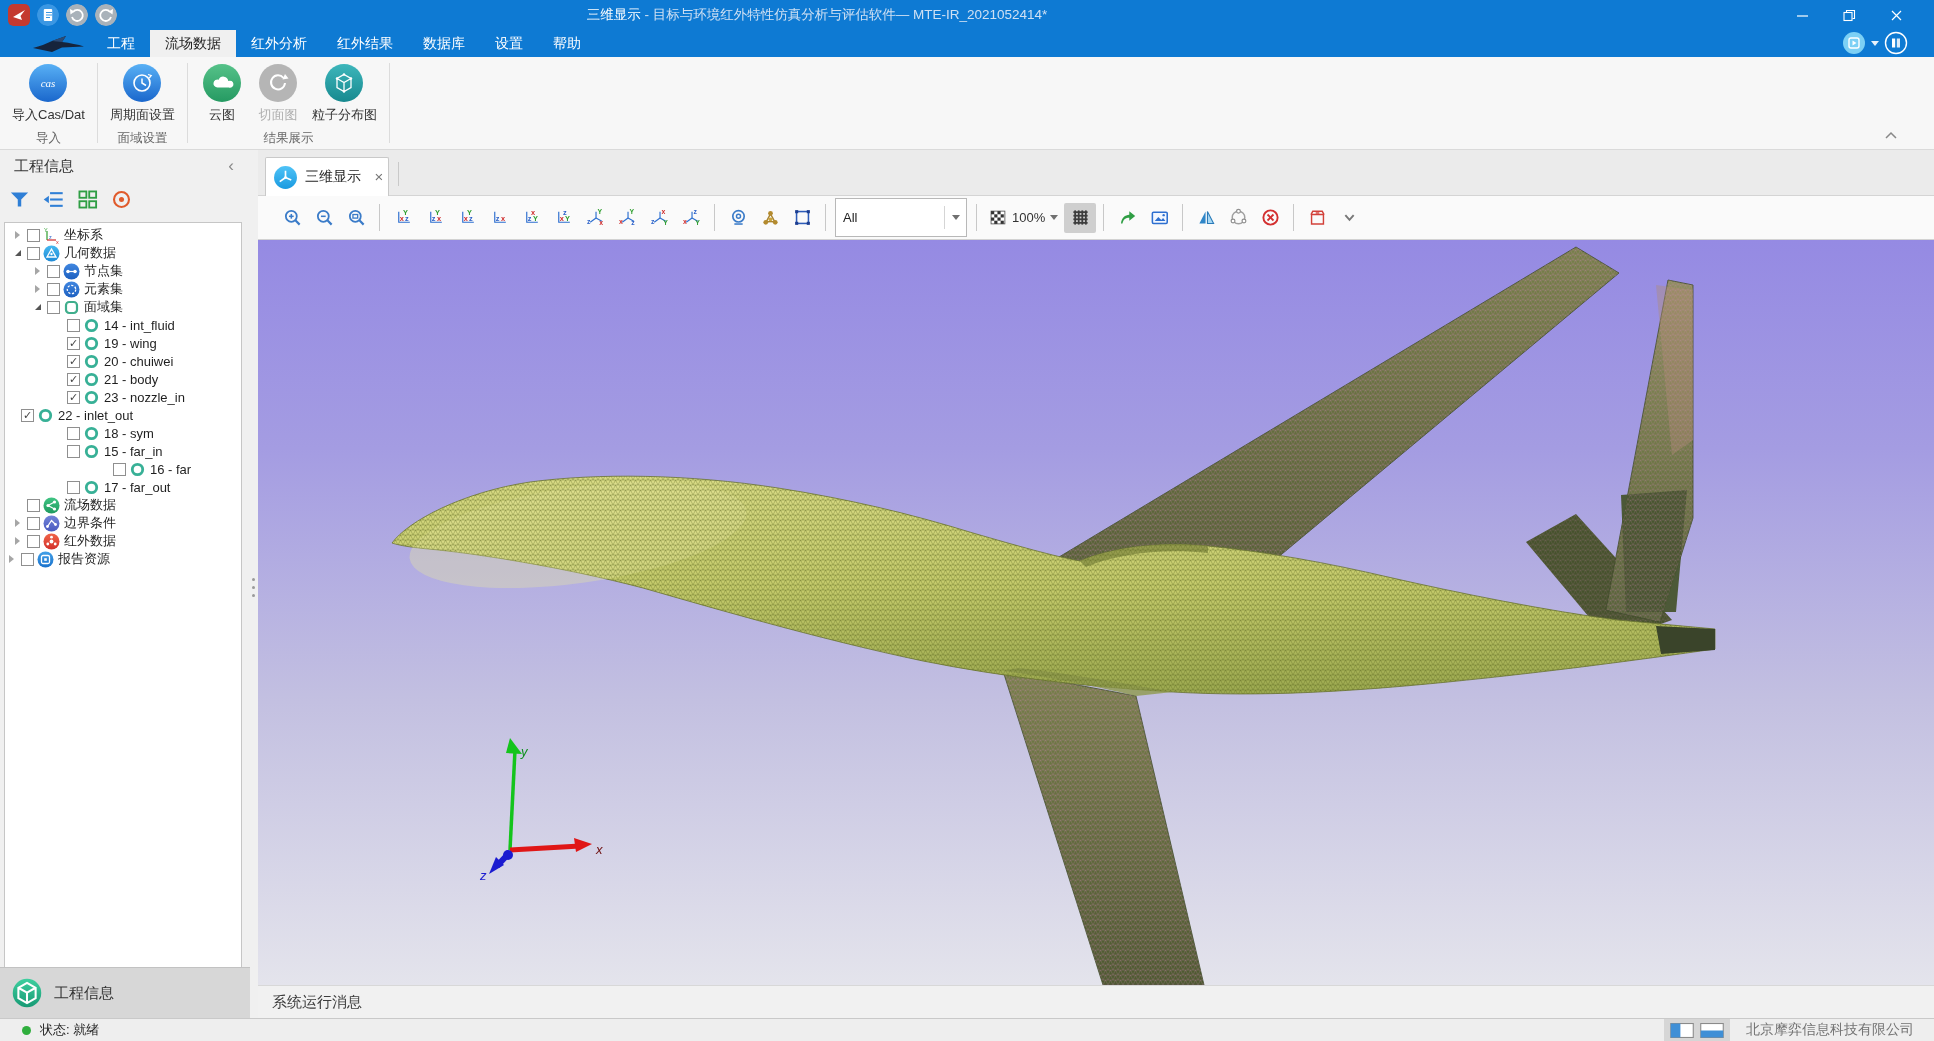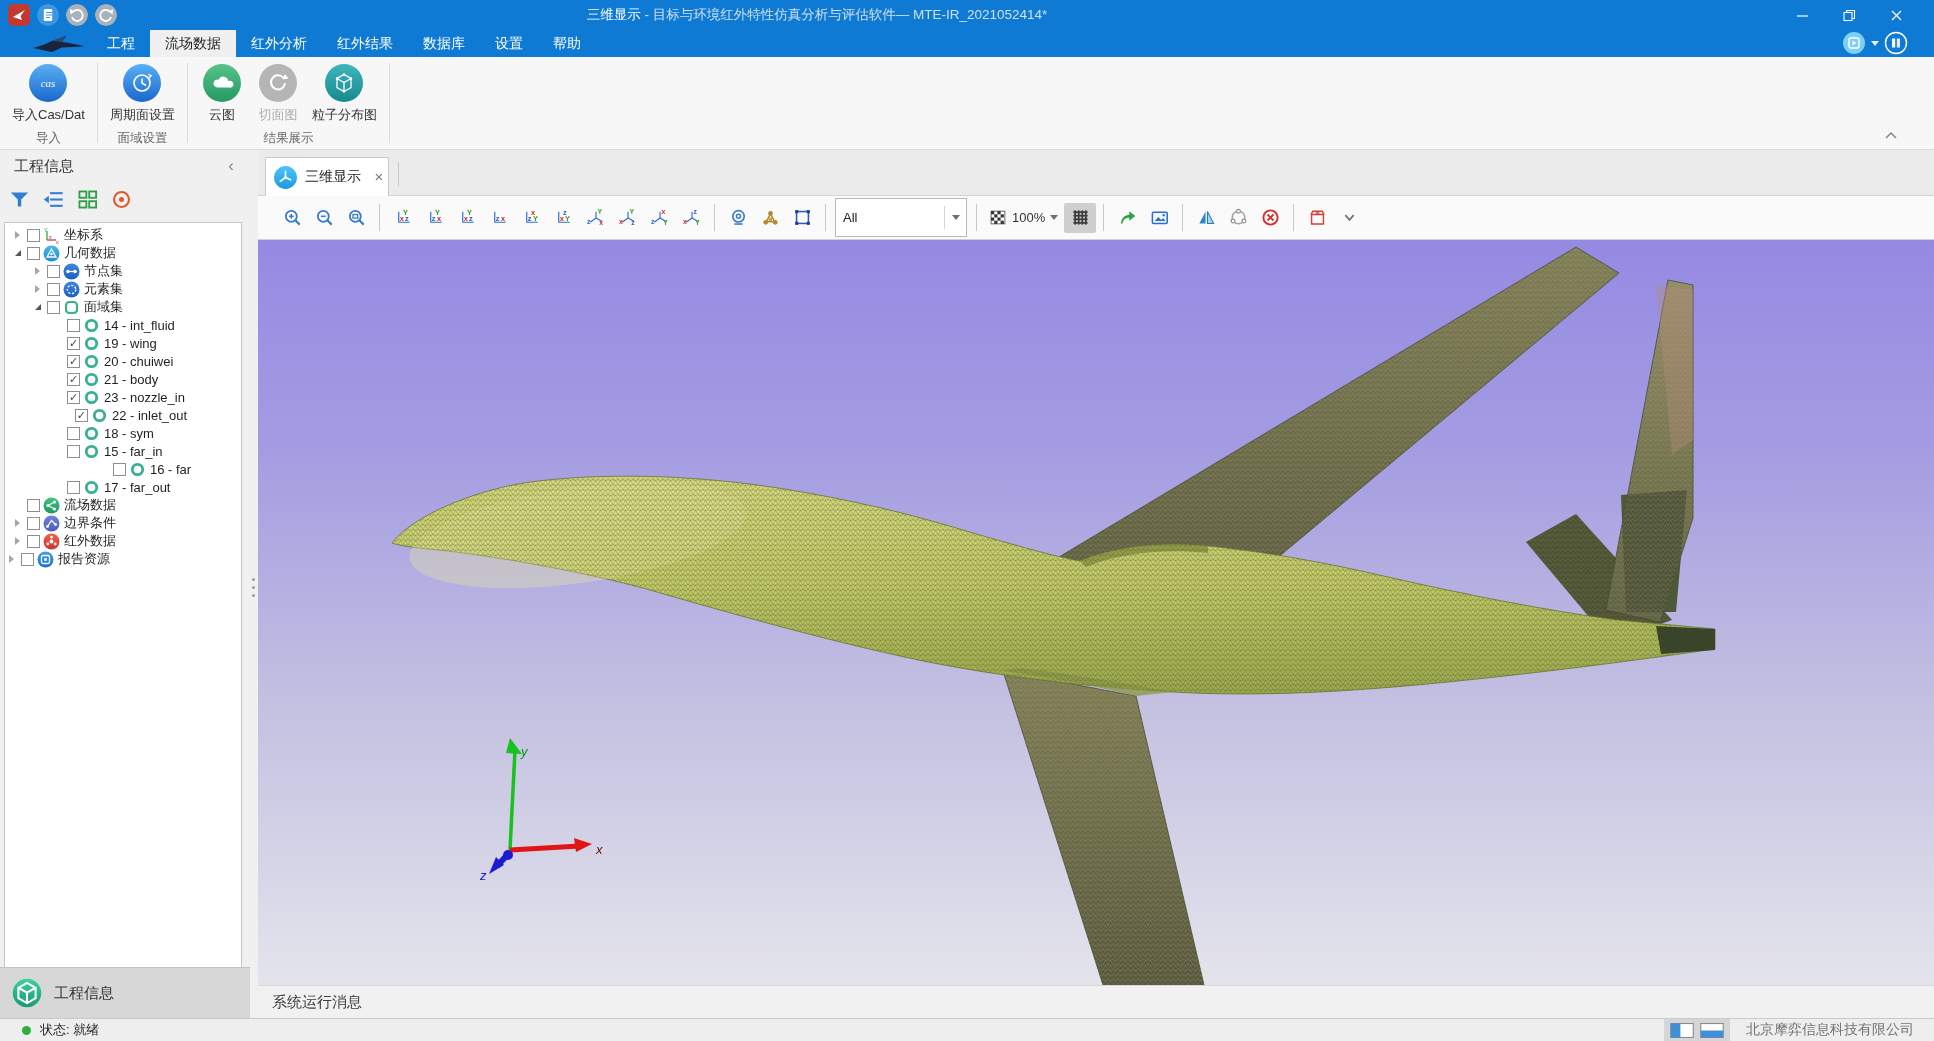--- a/index.html
+++ b/index.html
@@ -467,21 +467,21 @@
       <div class="tree-row" style="padding-left: 46px;">
         <span class="exp none"></span>
         <span class="cb on"></span>
         <span class="titem-ico ico">
           <svg viewBox="0 0 17 17">
             <circle cx="8.5" cy="8.5" r="5.2" fill="none" stroke="#37b096" stroke-width="2.8"></circle>
           </svg>
         </span>
         <span class="tlabel">23 - nozzle_in</span>
       </div>
-      <div class="tree-row" style=" justify-content: center;">
+      <div class="tree-row" style="">
         <span class="exp none"></span>
         <span class="cb on"></span>
         <span class="titem-ico ico">
           <svg viewBox="0 0 17 17">
             <circle cx="8.5" cy="8.5" r="5.2" fill="none" stroke="#37b096" stroke-width="2.8"></circle>
           </svg>
         </span>
         <span class="tlabel">22 - inlet_out</span>
       </div>
       <div class="tree-row" style="padding-left: 46px;">

